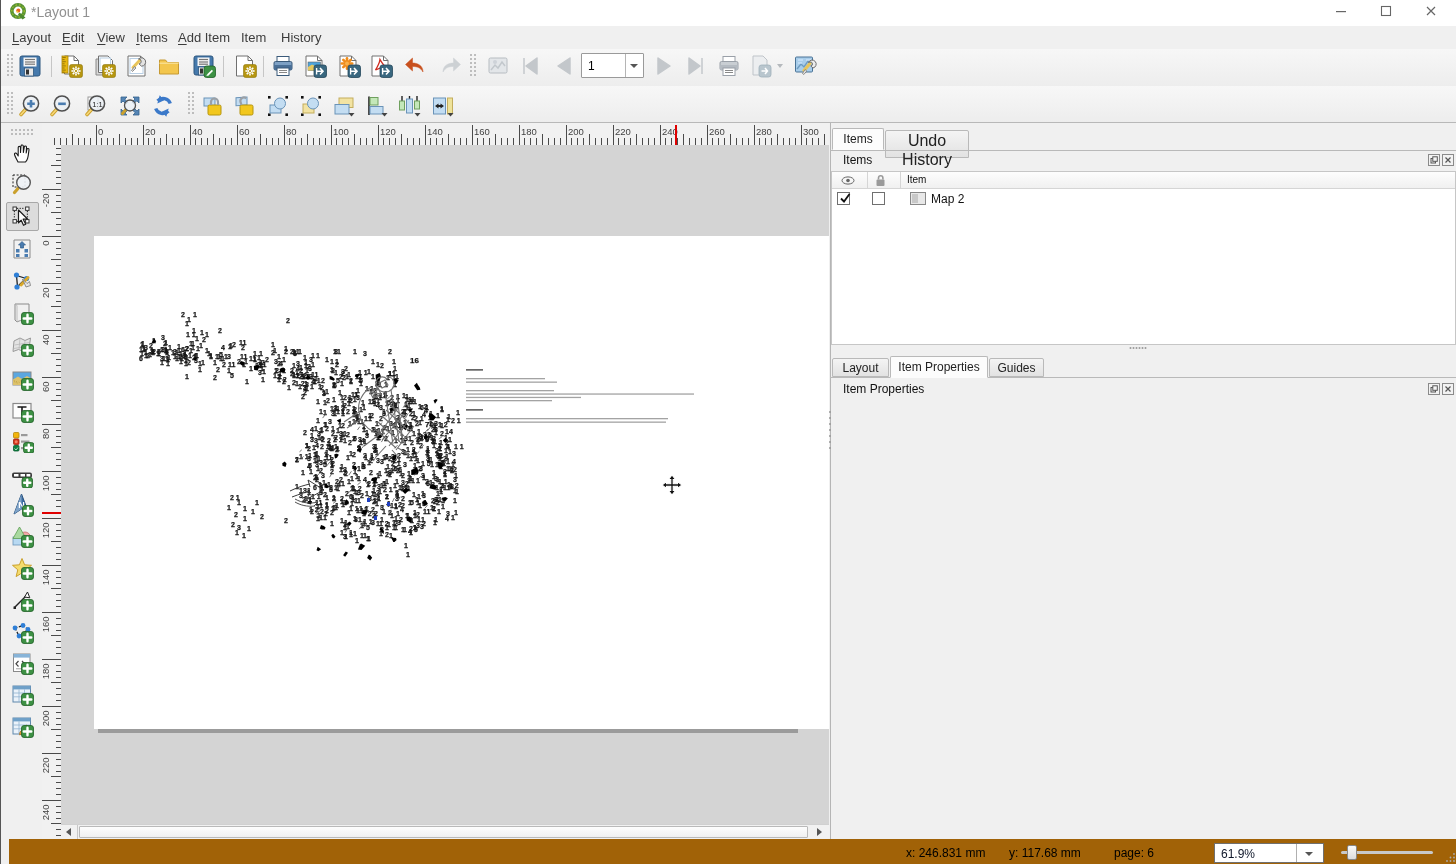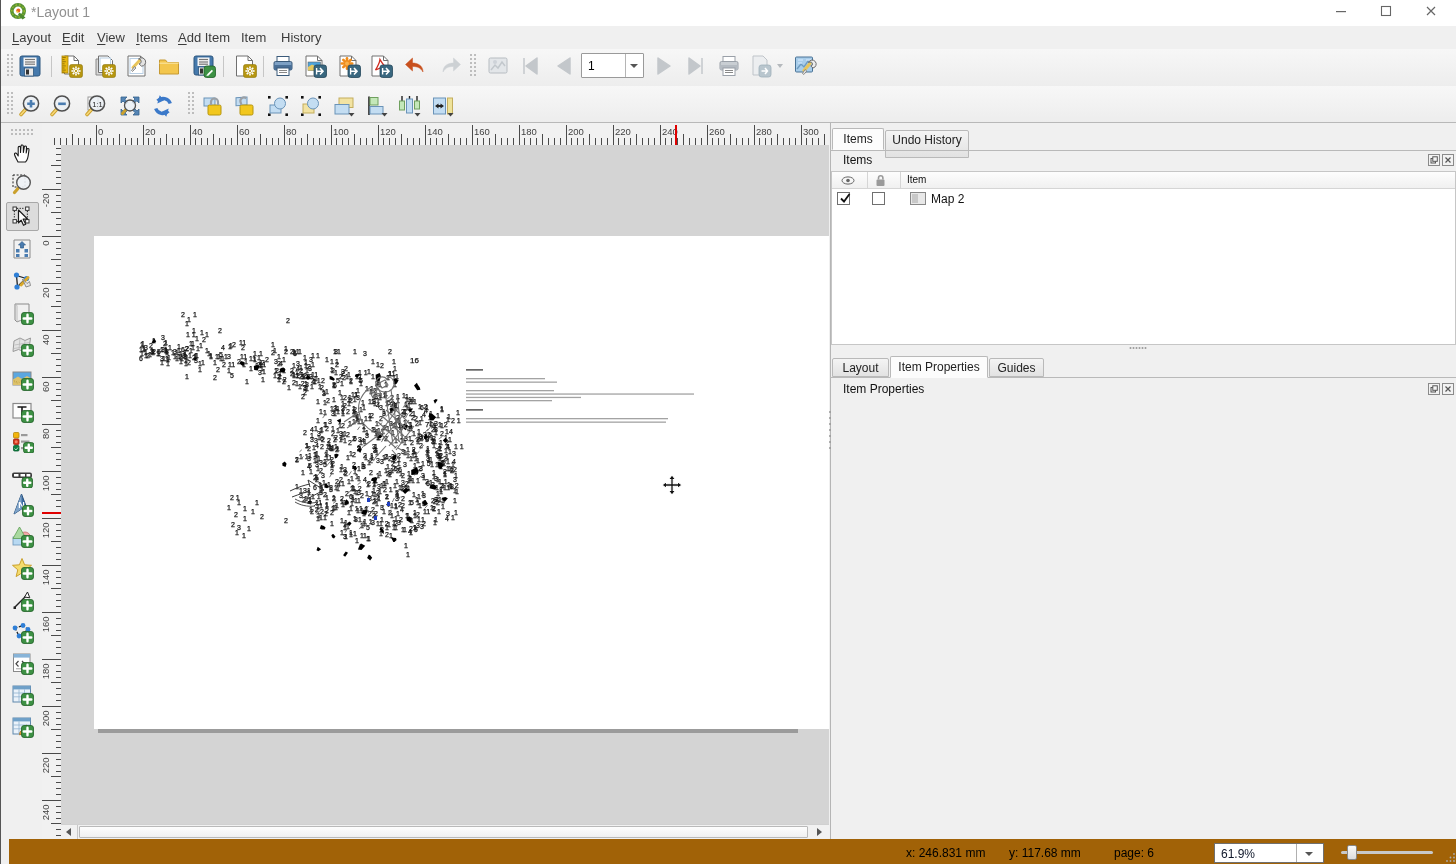--- a/index.html
+++ b/index.html
@@ -8,21 +8,21 @@
 #win { position:relative; width:1456px; height:864px; border-left:1px solid #555; border-right:1px solid #cfcfcf; }
 #titlebar { position:absolute; left:0; top:0; width:1456px; height:26px; background:#ffffff; }
 #title-text { position:absolute; left:30px; top:4px; font-size:14px; color:#919191; }
 #menubar { position:absolute; left:0; top:26px; width:1456px; height:23px; background:#f0f0f0; font-size:13px; color:#3c3c3c; }
 .mi { position:absolute; top:4px; }
 .mi u { text-decoration:underline; text-underline-offset:2px; }
 #tb1 { position:absolute; left:0; top:49px; width:1456px; height:37px; background:linear-gradient(#f7f7f7,#ededed); }
 #tb2 { position:absolute; left:0; top:86px; width:1456px; height:37px; background:linear-gradient(#f7f7f7,#ededed); border-bottom:1px solid #b8b8b8; }
 #lefttb { position:absolute; left:0; top:123px; width:42px; height:716px; background:#f0f0f0; border-right:1px solid #dcdcdc; }
 #canvas { position:absolute; left:60px; top:145px; width:768px; height:679px; background:#d4d4d4; overflow:hidden; }
-#page { position:absolute; left:33px; top:91px; width:813px; height:493px; background:#ffffff; }
+#page { position:absolute; left:33px; top:91px; width:813px; height:493px; background:#ffffff;font-weight:bold; }
 #pageshadow { position:absolute; left:37px; top:95px; width:700px; height:493px; background:#9b9b9b; }
 #hruler { position:absolute; left:41px; top:123px; width:787px; height:22px; background:#f1f1f1; }
 #vruler { position:absolute; left:41px; top:145px; width:19px; height:694px; background:#f1f1f1; }
 #rpanel { position:absolute; left:829px; top:123px; width:627px; height:716px; background:#f0f0f0; border-left:1px solid #b5b5b5; }
 #statusbar { position:absolute; left:0; top:839px; width:1456px; height:25px; background:#a16207; font-size:12px; color:#000;margin-left:8px; }
 </style>
 </head>
 <body>
 <div id="win">
   <div id="titlebar">
@@ -1926,21 +1926,21 @@
         <line x1="13.5" y1="667.15" x2="19" y2="667.15" stroke="#4a4a4a" stroke-width="1"></line>
         <line x1="13.5" y1="673.02" x2="19" y2="673.02" stroke="#4a4a4a" stroke-width="1"></line>
         <line x1="9" y1="678.90" x2="19" y2="678.90" stroke="#4a4a4a" stroke-width="1"></line>
         <line x1="13.5" y1="684.77" x2="19" y2="684.77" stroke="#4a4a4a" stroke-width="1"></line>
         <line x1="13.5" y1="690.65" x2="19" y2="690.65" stroke="#4a4a4a" stroke-width="1"></line>
         <line x1="0" y1="367.9" x2="19" y2="367.9" stroke="#e00000" stroke-width="1.6"></line>
       </g>
     </svg>
     <div id="rpanel"></div>
     <div class="abs" style="left:831px;top:128px;width:52px;height:22px;background:#fcfcfc;border:1px solid #b9b9b9;border-bottom:1px solid #fcfcfc;border-radius:2px 2px 0 0;font-size:12px;color:#222;text-align:center;line-height:21px;z-index:3">Items</div>
-    <div class="abs" style="left:884px;top:130px;width:84px;height:28px;background:linear-gradient(#f4f4f4,#e2e2e2);border:1px solid #b9b9b9;border-radius:2px 2px 0 0;font-size:12px;color:#222;text-align:center;line-height:19px">Undo History</div>
+    <div class="abs" style="left:884px;top:130px;width:84px;height:28px;background:linear-gradient(#f4f4f4,#e2e2e2);border:1px solid #b9b9b9;border-radius:2px 2px 0 0;font-size:16px;color:#222;text-align:center;line-height:19px">Undo History</div>
     <div class="abs" style="left:829px;top:150px;width:627px;height:1px;background:#b9b9b9"></div>
     <span class="abs" style="left:842px;top:153px;font-size:12px;color:#111">Items</span>
     <svg class="abs" style="left:1427px;top:154px" width="12" height="12" viewBox="0 0 12 12">
       <rect x="0.5" y="0.5" width="11" height="11" fill="#f2f2f2" stroke="#8a8a8a"></rect>
       <rect x="3" y="4.5" width="4.5" height="4.5" fill="none" stroke="#555" stroke-width="1"></rect>
       <rect x="4.8" y="2.8" width="4.5" height="4.5" fill="#f5f5f5" stroke="#555" stroke-width="1"></rect>
     </svg>
     <svg class="abs" style="left:1441px;top:154px" width="12" height="12" viewBox="0 0 12 12">
       <rect x="0.5" y="0.5" width="11" height="11" fill="#f2f2f2" stroke="#8a8a8a"></rect>
       <path d="M3.5 3.5 L8.5 8.5 M8.5 3.5 L3.5 8.5" stroke="#555" stroke-width="1.2"></path>

